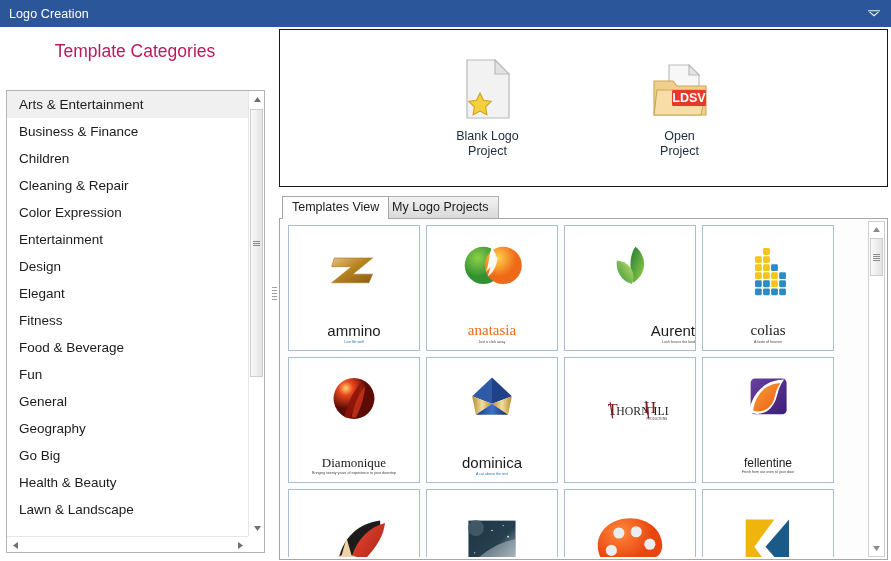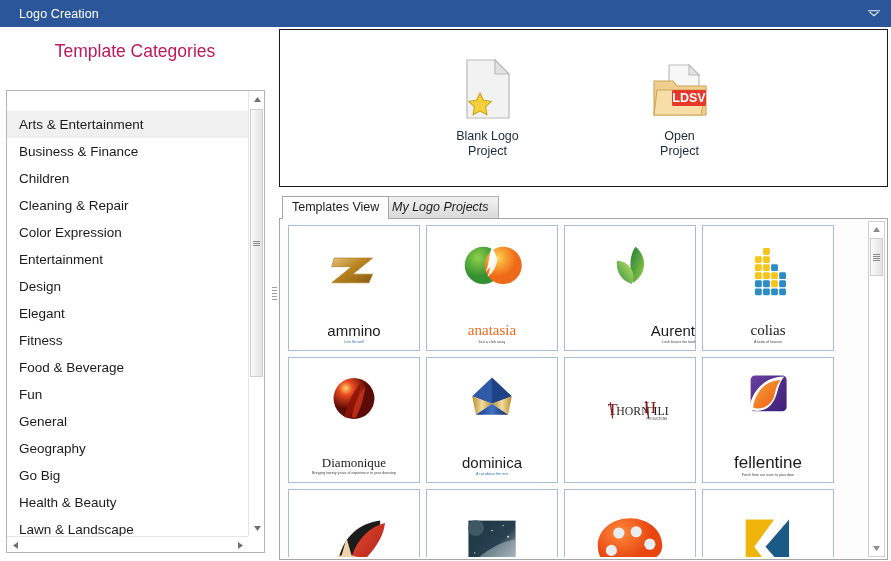--- a/index.html
+++ b/index.html
@@ -11,21 +11,21 @@
     -webkit-font-smoothing:antialiased;
   }
   #app{position:relative;width:891px;height:561px;}
 
   
   .titlebar{
     position:absolute;left:0;top:0;width:891px;height:27px;
     background:#2b579a;color:#ffffff;
     display:flex;align-items:center;
   }
-  .titlebar .title{font-size:12.5px;padding-left:19px;letter-spacing:.1px;}
+  .titlebar .title{font-size:12.5px;padding-left:9px;letter-spacing:.1px;}
   .titlebar .spacer{flex:1;}
   .titlebar .chev{
     width:34px;height:27px;display:flex;align-items:center;justify-content:center;
   }
   .titlebar .chev svg{display:block;}
 
   
   .leftpanel{
     position:absolute;left:0;top:27px;width:270px;height:534px;
     background:#ffffff;
@@ -40,21 +40,21 @@
     overflow:hidden;
   }
   .list-inner{
     position:absolute;left:0;top:0;width:243px;height:446px;overflow:hidden;
   }
   .list-item{
     height:27px;line-height:27px;padding-left:12px;
     font-size:13.5px;color:#1b1b1b;white-space:nowrap;
     box-sizing:border-box;
   }
-  .list-item.selected{background:#f0f0f0;margin-top:20px;}
+  .list-item.selected{background:#f0f0f0;}
 
   
   .vsb{
     position:absolute;right:0;top:0;width:16px;bottom:16px;
     background:#ffffff;border-left:1px solid #e6e6e6;box-sizing:border-box;
   }
   .sb-arrow{
     width:16px;height:16px;display:flex;align-items:center;justify-content:center;
     background:#ffffff;
   }
@@ -109,21 +109,21 @@
   .tab{
     position:absolute;top:0;height:22px;line-height:21px;
     font-size:12.5px;padding:0 9px;box-sizing:border-box;
     border:1px solid #a6a6a6;border-bottom:none;color:#1b1b1b;white-space:nowrap;
   }
   .tab.active{
     left:3px;background:#fdfdfd;border-color:#a6a6a6;z-index:3;height:23px;
   }
   .tab.inactive{
     background:linear-gradient(to bottom,#f3f3f3,#d9d9d9);
-    border-color:#b0b0b0;z-index:2;font-style:italic;
+    border-color:#b0b0b0;z-index:2;
   }
 
   .tabpane{
     position:absolute;left:279px;top:218px;width:609px;height:342px;
     border:1px solid #a6a6a6;border-top:1px solid #a6a6a6;
     background:#fdfdfd;box-sizing:border-box;
   }
   .grid{
     position:absolute;left:8px;top:6px;width:570px;height:332px;overflow:hidden;
   }
@@ -444,21 +444,21 @@
          <linearGradient id="oo" x1="0" y1="0" x2="1" y2="1">
                       <stop offset="0" stop-color="#f9a03c"></stop>
                       <stop offset="1" stop-color="#ea5c10"></stop>
                     </linearGradient>
                   </defs>
          <rect x="34" y="8" width="58" height="58" rx="7" fill="url(#pp)"></rect>
          <path d="M32 62 C36 28 62 10 88 10 C74 28 80 42 66 56 C56 66 42 68 32 62 Z" fill="#ffffff"></path>
          <path d="M38 60 C42 30 62 16 82 16 C70 32 76 44 64 54 C55 62 45 63 38 60 Z" fill="url(#oo)"></path>
                 </svg>
               </div>
-              <div style="font-size: 17px; line-height: 1.05; color: rgb(27, 27, 27);">fellentine</div>
+              <div style="font-size: 12px; line-height: 1.05; color: rgb(27, 27, 27);">fellentine</div>
               <div style="font-size: 3.6px; line-height: 1.3; margin-top: 1px; max-width: 120px; white-space: nowrap; overflow: hidden; color: rgb(68, 68, 68);">Fresh from our oven to your door</div>
             </div>
           </div>
         </div>
         <div class="grid-row">
           <div class="card">
             <div style="display: flex; flex-direction: column; align-items: center; justify-content: center; width: 100%; height: 100%;">
               <div style="line-height: 0; transform: scale(0.62); margin: -14px 0px -12px;">
                 <svg width="124" height="118" viewBox="0 0 124 118" xmlns="http://www.w3.org/2000/svg">
                   <defs>

